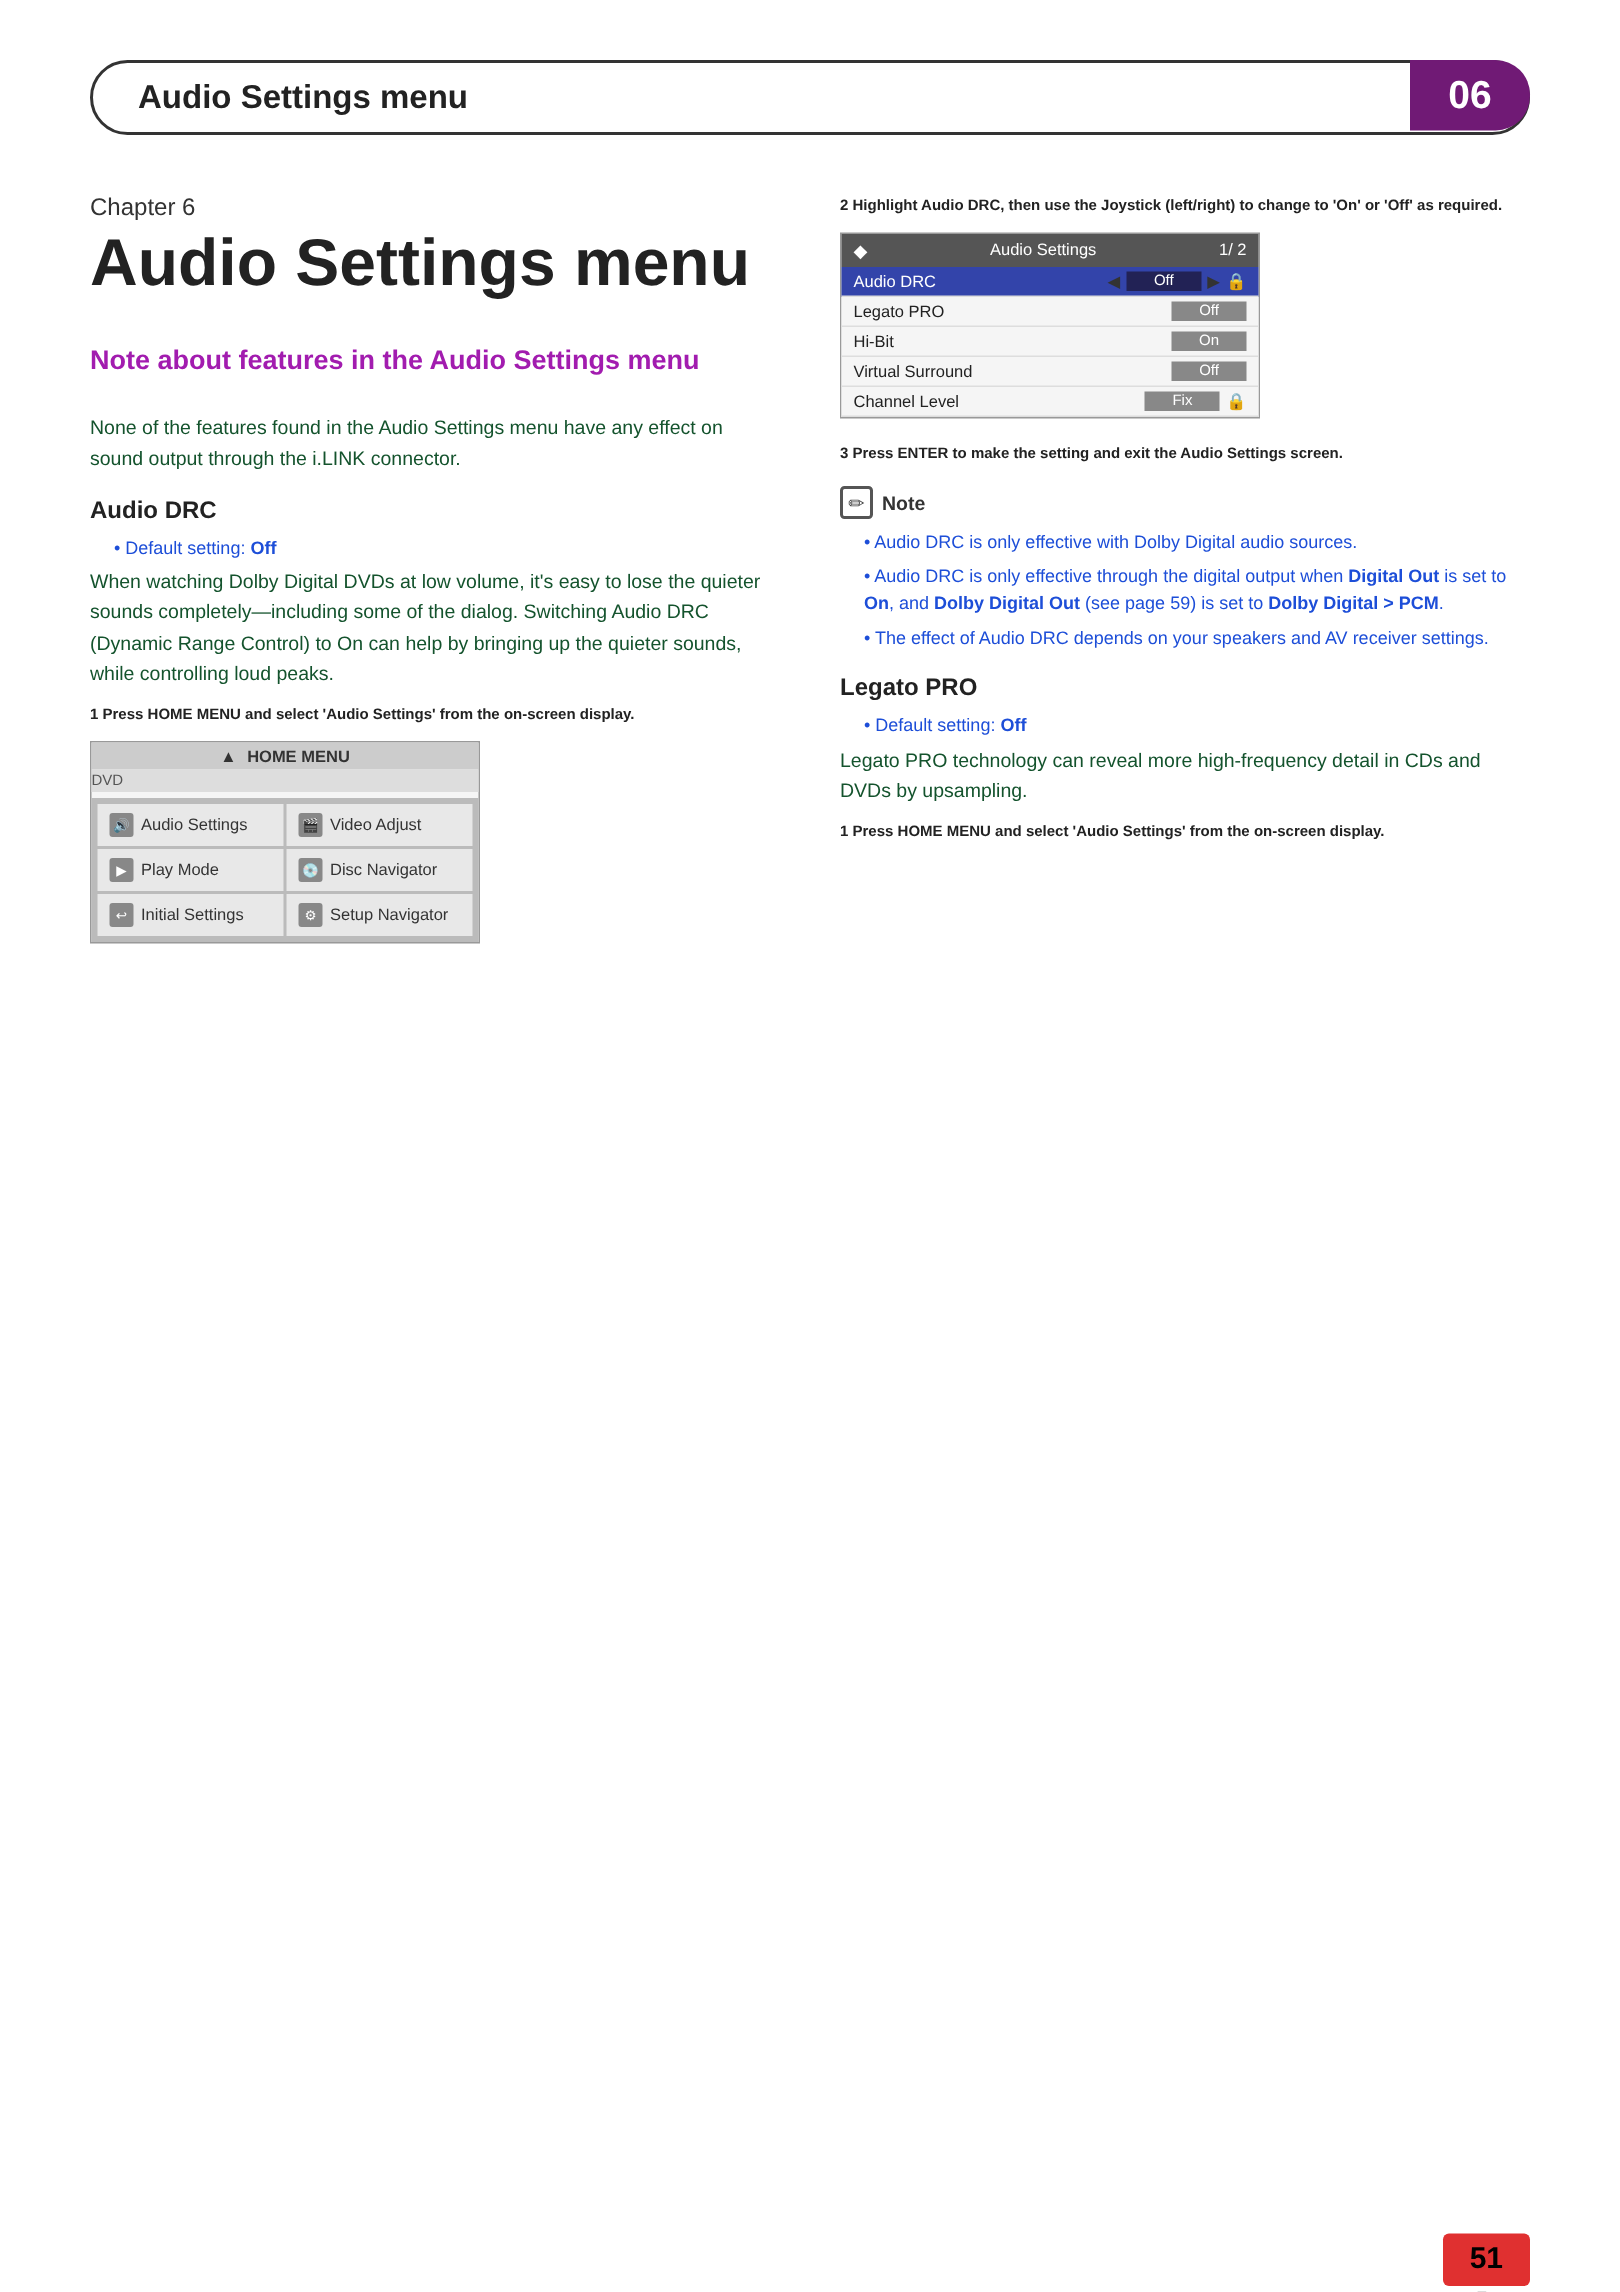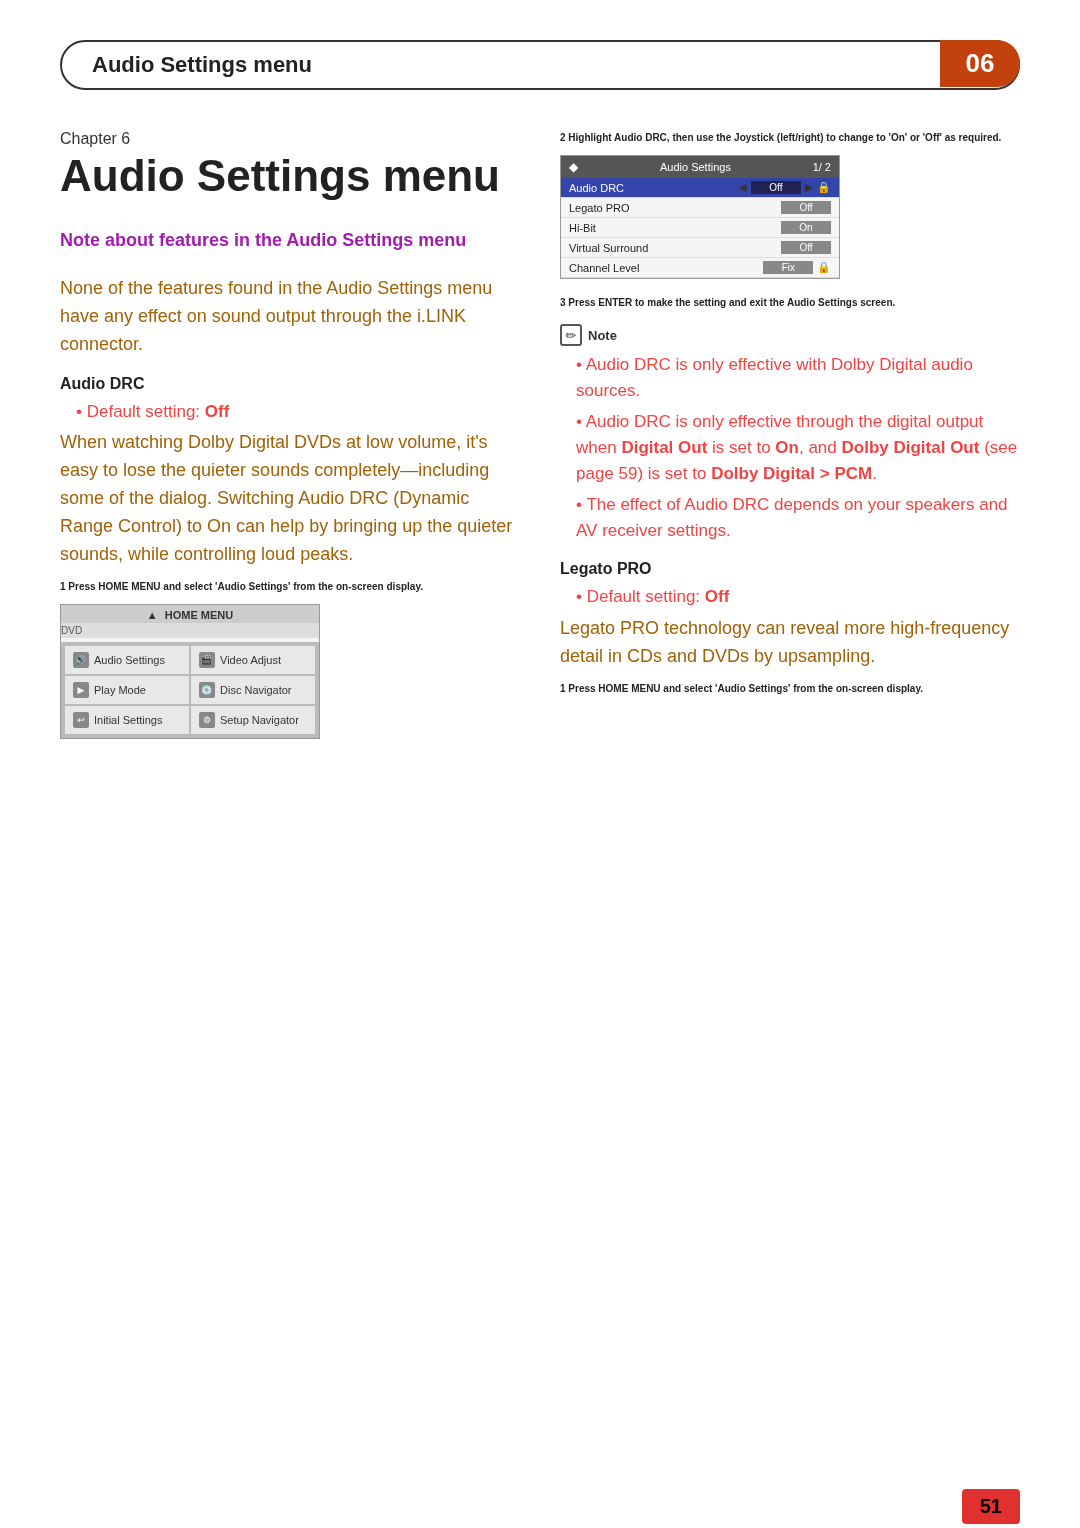--- a/index.html
+++ b/index.html
@@ -34,21 +34,21 @@
     }
     .header-title {
       font-size: 22px;
       font-weight: bold;
       color: #222;
     }
     .header-chapter-badge {
       position: absolute;
       right: -2px;
       top: -2px;
-      background: #c2410c;
+      background: #701a75;
       color: #fff;
       font-size: 26px;
       font-weight: bold;
       padding: 8px 20px;
       border-radius: 0 23px 23px 0;
       min-width: 80px;
       text-align: center;
     }
 
     
@@ -93,30 +93,30 @@
     .subsection-heading {
       font-size: 16px;
       font-weight: bold;
       color: #222;
       margin-bottom: 6px;
       margin-top: 16px;
     }
 
     
     .body-text {
-      font-size: 18px;
-      color: #a16207;
+      font-size: 13px;
+      color: #14532d;
       line-height: 1.55;
       margin-bottom: 10px;
     }
 
     
     .bullet-item {
-      font-size: 17px;
-      color: #ef4444;
+      font-size: 12px;
+      color: #1d4ed8;
       line-height: 1.55;
       margin-left: 16px;
       margin-bottom: 4px;
     }
     .bullet-item::before {
       content: "• ";
     }
 
     
     .step-text {

